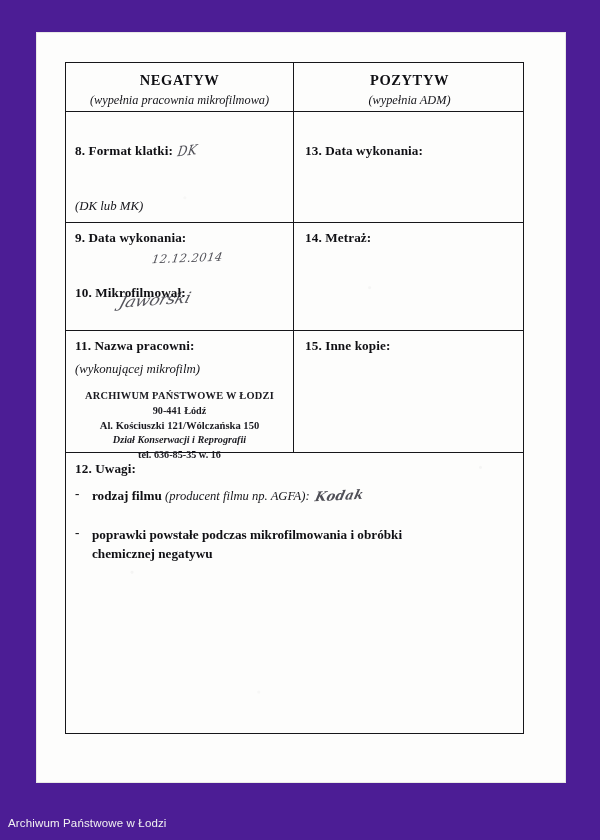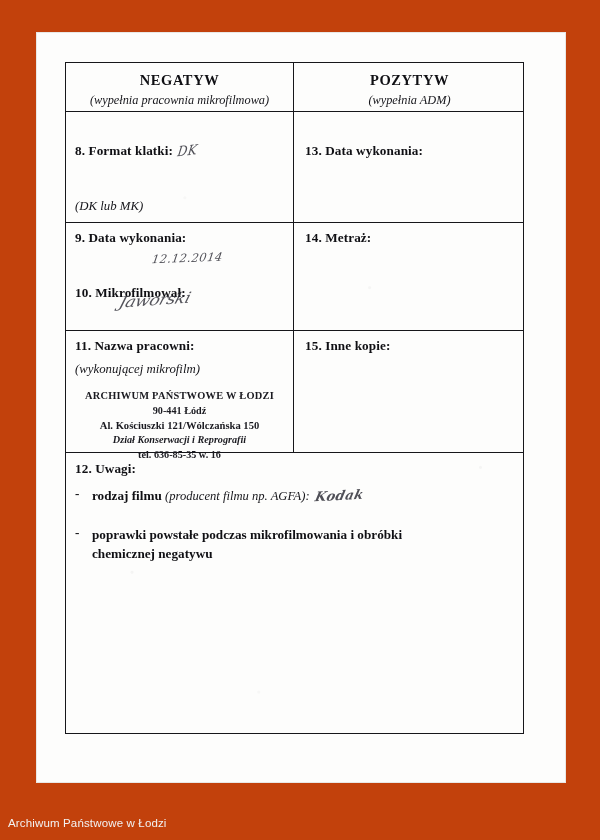--- a/index.html
+++ b/index.html
@@ -11,21 +11,21 @@
     width: 600px;
     height: 840px;
     overflow: hidden;
     font-family: "Liberation Serif", serif;
     position: relative;
   }
 
   #scan-viewport {
     position: absolute;
     inset: 0;
-    background: #c2410c;
+    background: #4c1d95;
   }
 
   
   #paper {
     position: absolute;
     left: 37px;
     top: 33px;
     width: 528px;
     height: 749px;
     background: #fdfdfc;

